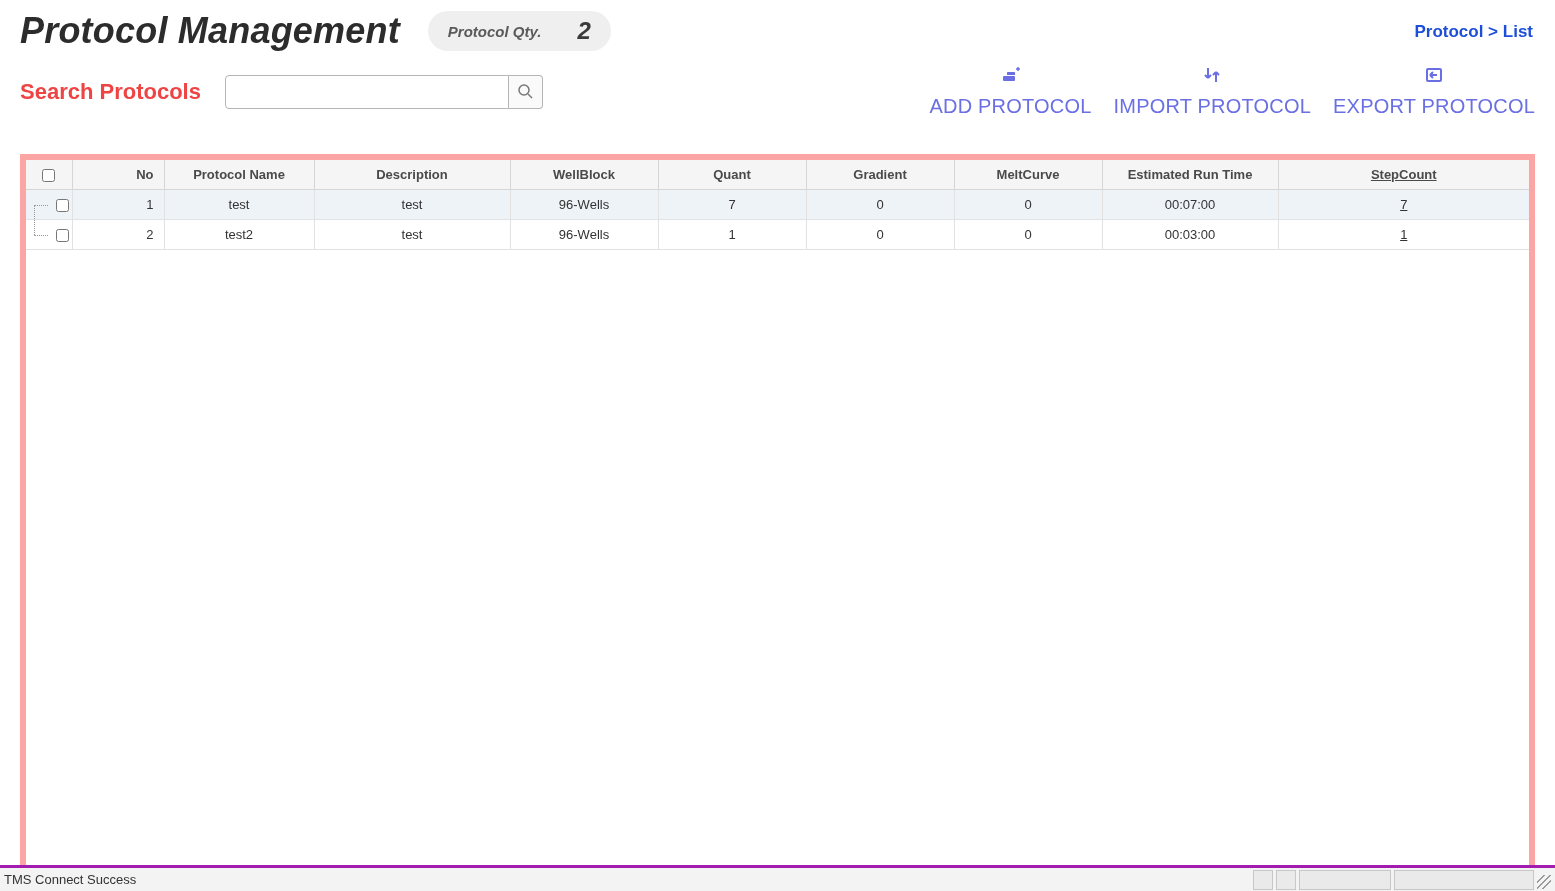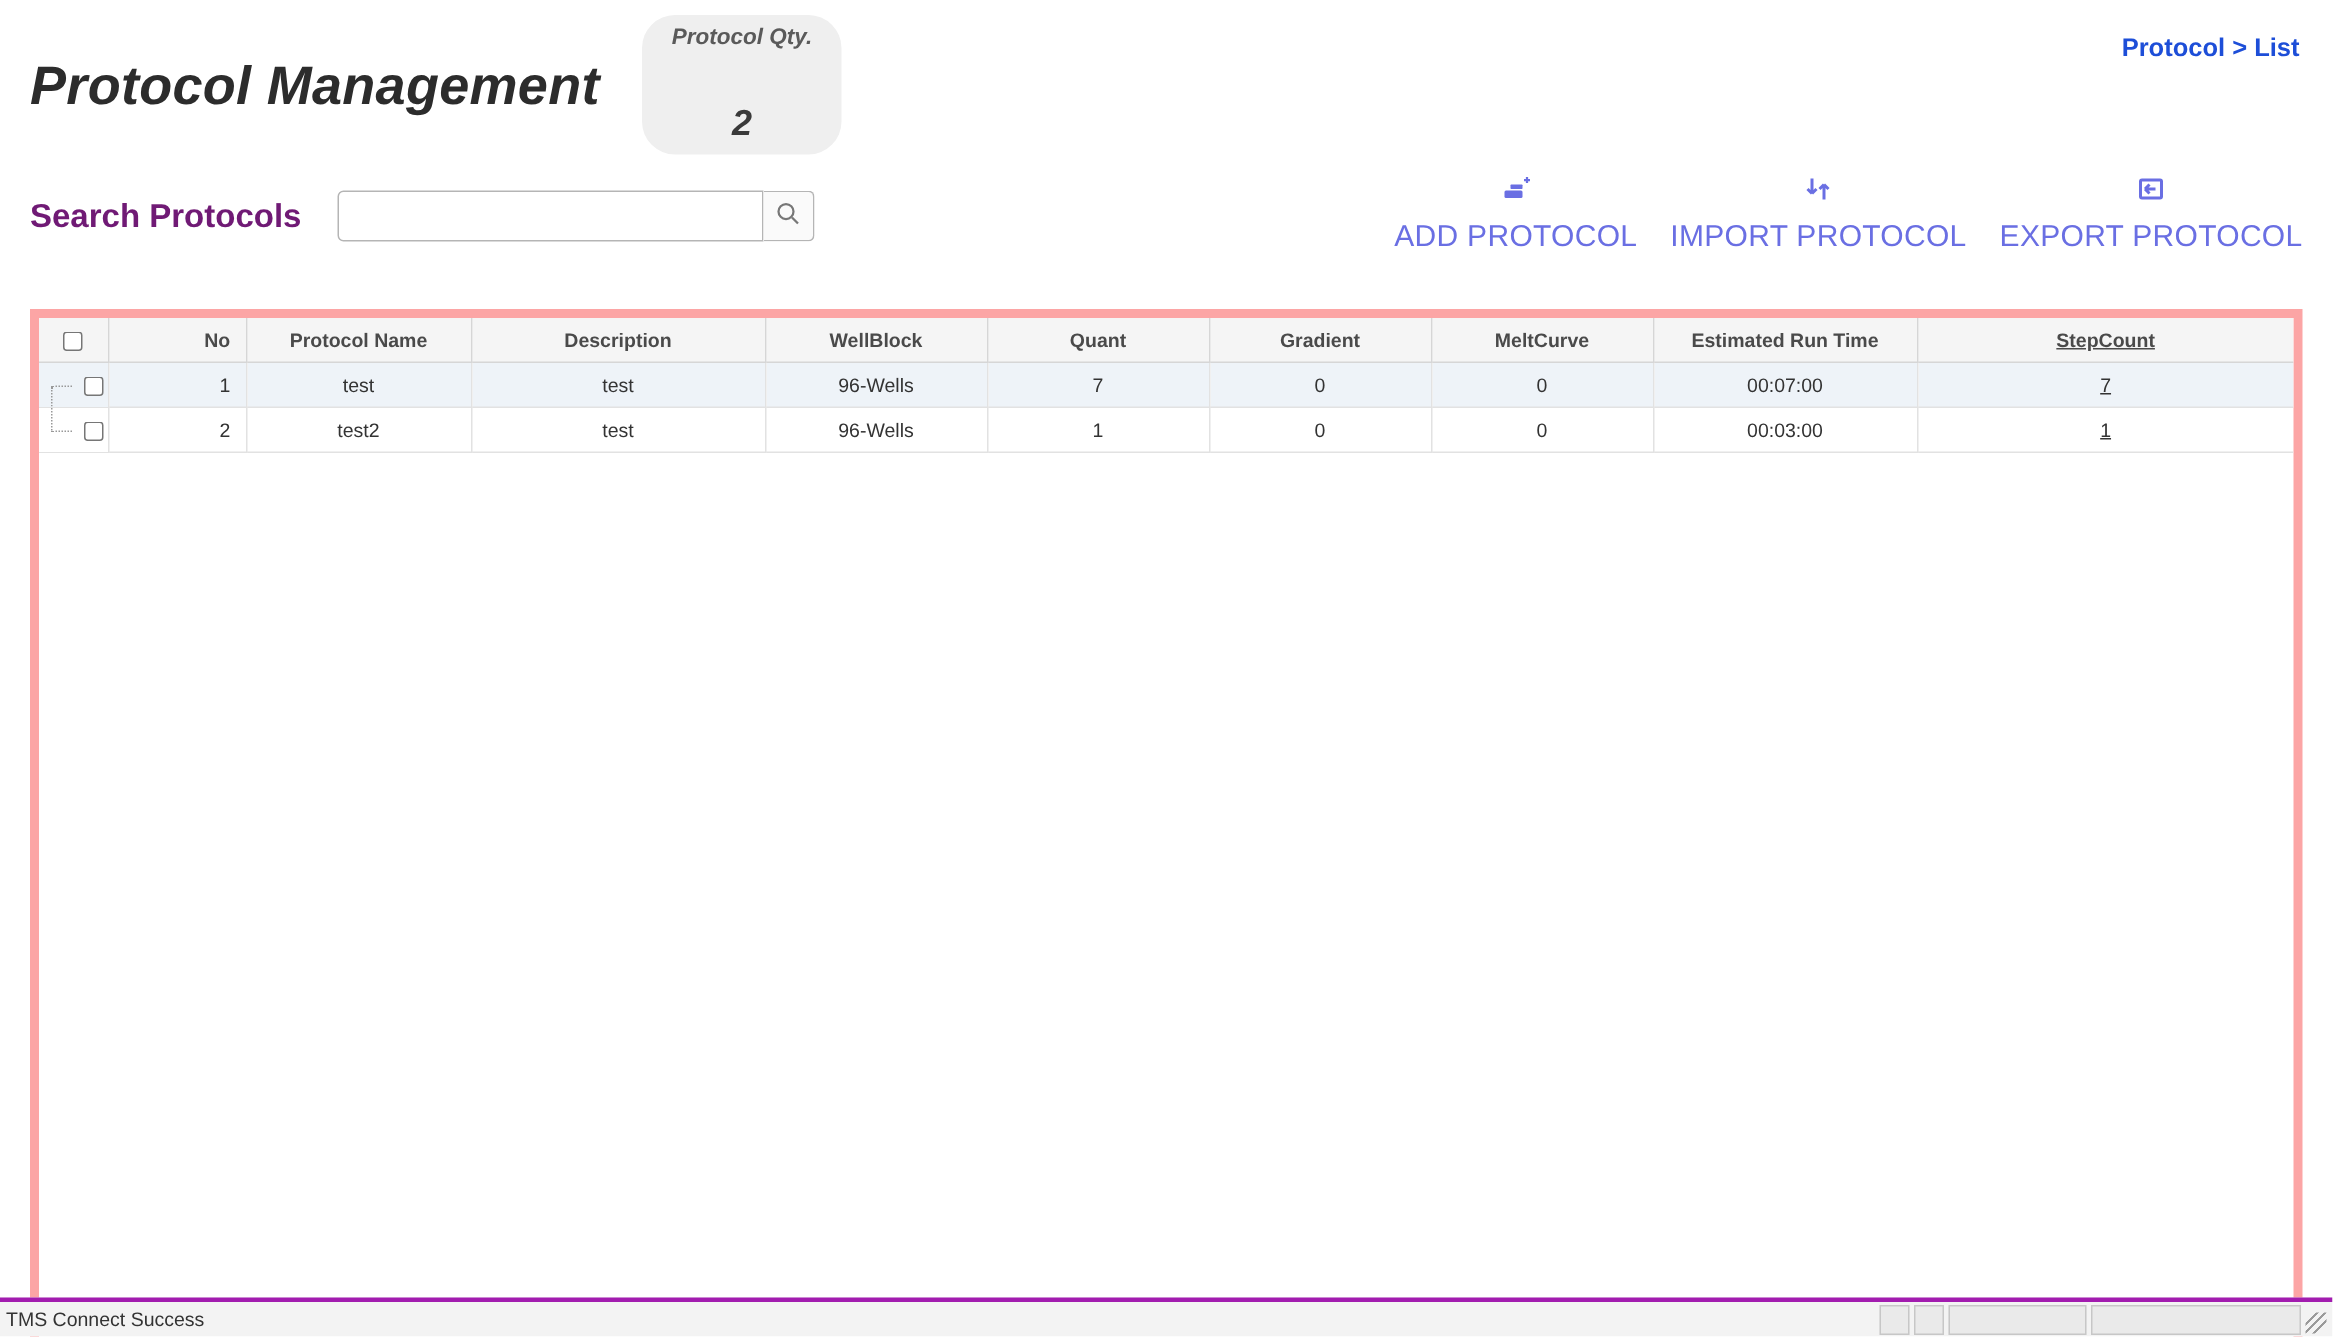--- a/index.html
+++ b/index.html
@@ -29,21 +29,20 @@
     color: #2c2c2c;
     letter-spacing: 0.2px;
   }
   .qty-pill {
     display: inline-flex;
     align-items: center;
     gap: 36px;
     background: #efefef;
     border-radius: 22px;
     padding: 6px 20px;
-    flex-direction: column;
   }
   .qty-label {
     font-size: 15px;
     font-weight: 700;
     color: #5a5a5a;
   }
   .qty-value {
     font-size: 24px;
     font-weight: 600;
     color: #3a3a3a;
@@ -57,21 +56,21 @@
     color: #1d4ed8;
   }
   .toolbar {
     display: flex;
     align-items: center;
     margin-bottom: 14px;
   }
   .search-label {
     font-size: 22px;
     font-weight: 700;
-    color: #701a75;
+    color: #ef4444;
     margin-right: 24px;
   }
   .search-group {
     display: flex;
     align-items: center;
   }
   .search-input {
     width: 284px;
     height: 34px;
     border: 1px solid #b5b5b5;

